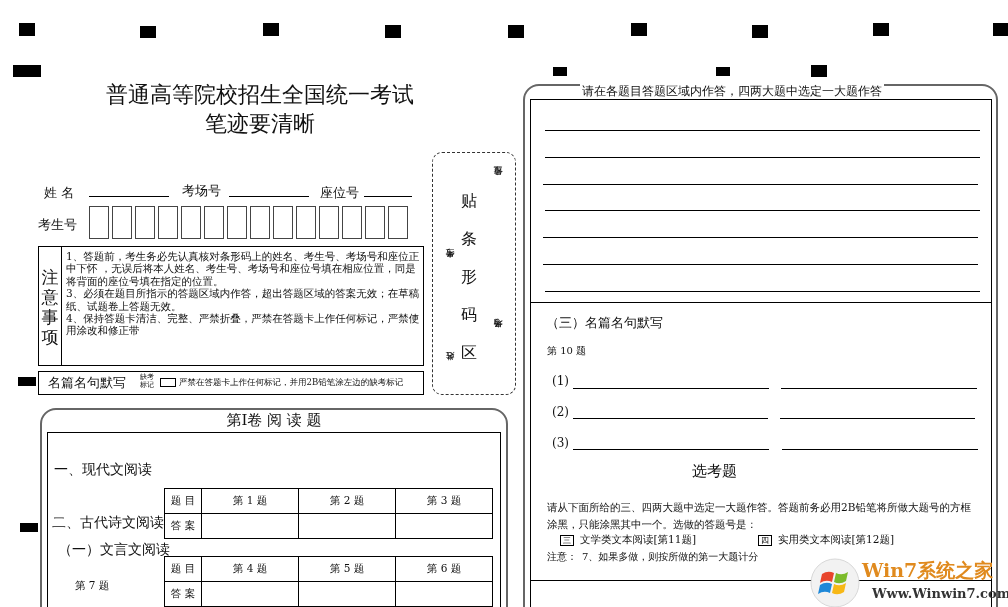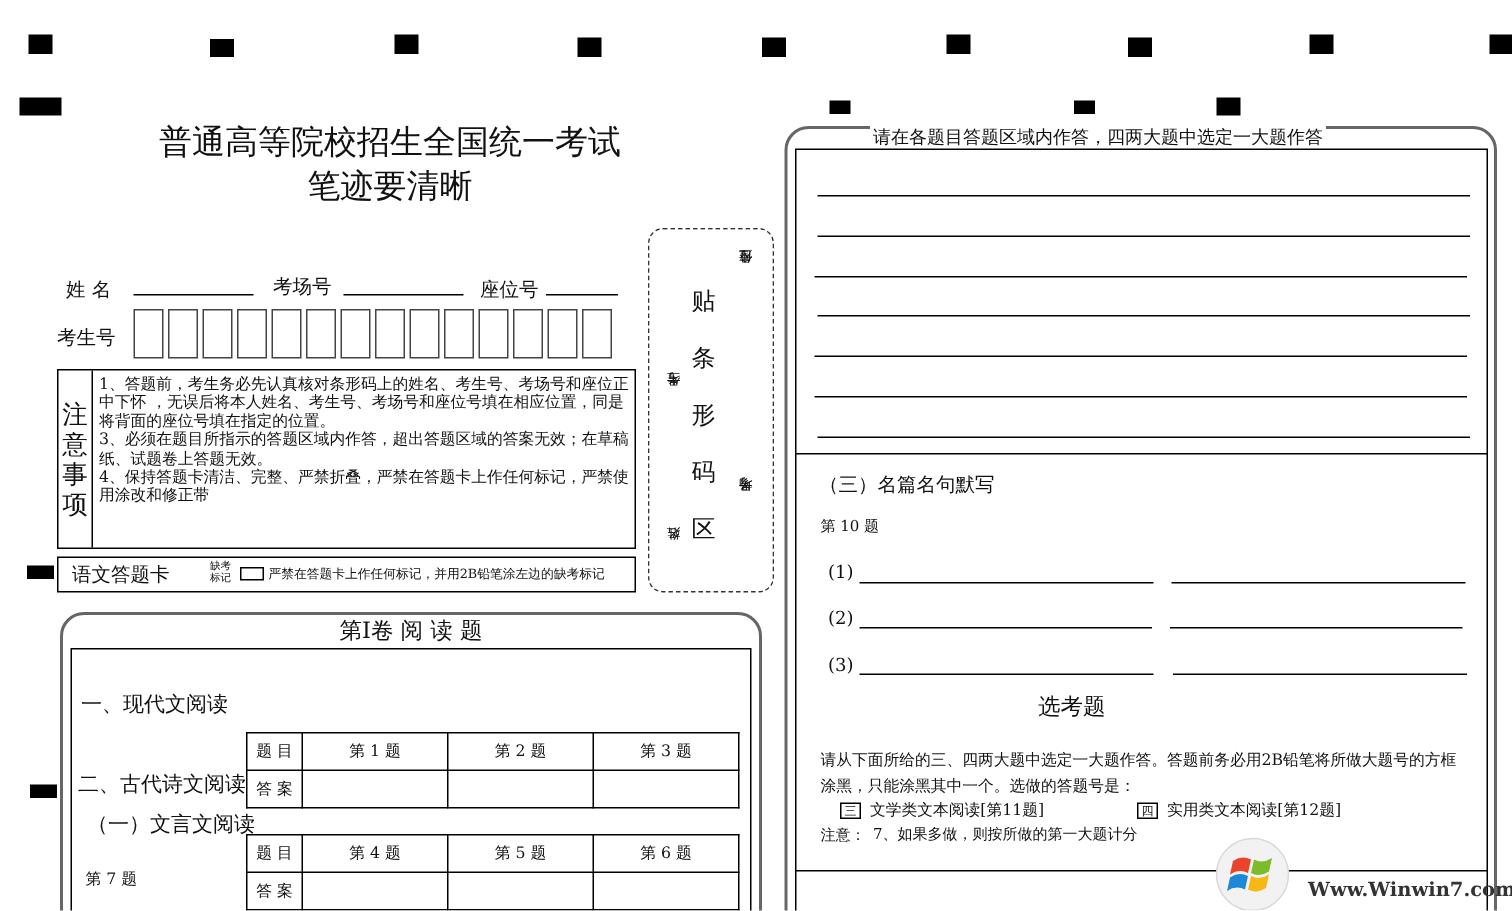--- a/index.html
+++ b/index.html
@@ -88,21 +88,21 @@
     <div>项</div>
   </div>
   <div class="notice-text">
     <div>1、答题前，考生务必先认真核对条形码上的姓名、考生号、考场号和座位正中下怀 ，无误后将本人姓名、考生号、考场号和座位号填在相应位置，同是将背面的座位号填在指定的位置。</div>
     <div>3、必须在题目所指示的答题区域内作答，超出答题区域的答案无效；在草稿纸、试题卷上答题无效。</div>
     <div>4、保持答题卡清洁、完整、严禁折叠，严禁在答题卡上作任何标记，严禁使用涂改和修正带</div>
   </div>
 </div>
 
 <div class="nfill">
-  <span class="abs" style="left:9px;top:2px;font-size:13px">语文答题卡</span>
+  <span class="abs" style="left:9px;top:2px;font-size:13px">名篇名句默写</span>
   <span class="abs" style="left:101px;top:1px;font-size:7px;line-height:8px;text-align:center">
     <div>缺考</div>
     <div>标记</div>
     </span>
   <span class="abs" style="left:121px;top:6px;width:14px;height:7px;border:1px solid #000"></span>
   <span class="abs" style="left:140px;top:5px;font-size:8.5px;white-space:nowrap">严禁在答题卡上作任何标记，并用2B铅笔涂左边的缺考标记</span>
 </div>
 
 <div class="barcode">
   <div class="bc-big" style="top:38px">贴</div>
@@ -149,21 +149,21 @@
     <td>第  6  题</td>
   </tr>
   <tr>
     <td>答 案</td>
     <td></td>
     <td></td>
     <td></td>
   </tr>
 </tbody>
   </table>
-<div class="sm" style="left:57px;top:579px">第  7  题</div>
+<div class="sm" style="left:75px;top:579px">第  7  题</div>
 
 <div class="rpanel-outer"></div>
 <div class="abs" style="left:580px;top:83px;font-size:12px;background:#fff;padding:0 2px">请在各题目答题区域内作答，四两大题中选定一大题作答</div>
 <div class="rpanel-inner"></div>
 
 <div>
   <div class="hline" style="left:545px;top:130px;width:435px"></div>
   <div class="hline" style="left:545px;top:157px;width:435px"></div>
   <div class="hline" style="left:543px;top:184px;width:435px"></div>
   <div class="hline" style="left:545px;top:210px;width:435px"></div>
@@ -203,14 +203,17 @@
 <div class="hline" style="left:530px;top:580px;width:462px"></div>
 
 <div class="wm">
   <svg width="54" height="51" viewBox="0 0 54 51" style="position:absolute;left:0;top:0">
     <circle cx="27" cy="27" r="24" fill="#f2f2f2" stroke="#d8d8d8"></circle>
     <path d="M14 18 Q20 14 26 17 L24 26 Q18 23 12 27 Z" fill="#e8452c"></path>
     <path d="M28 17 Q34 20 40 16 L38 25 Q32 29 26 26 Z" fill="#7cbb2a"></path>
     <path d="M12 29 Q18 25 24 28 L22 37 Q16 34 10 38 Z" fill="#1e88d8"></path>
     <path d="M26 28 Q32 31 38 27 L36 36 Q30 40 24 37 Z" fill="#f7b816"></path>
   </svg>
+  <div class="abs" style="left:54px;top:2px;font-family:'DejaVu Serif',serif;font-weight:bold;font-size:19px;white-space:nowrap">
+    <span style="color:#e08a1e">Win7系统之家</span>
+  </div>
   <div class="abs" style="left:64px;top:30px;font-family:'DejaVu Serif',serif;font-weight:bold;font-size:13px;color:#333;white-space:nowrap">Www.Winwin7.com</div>
 </div>
 
 </body></html>

